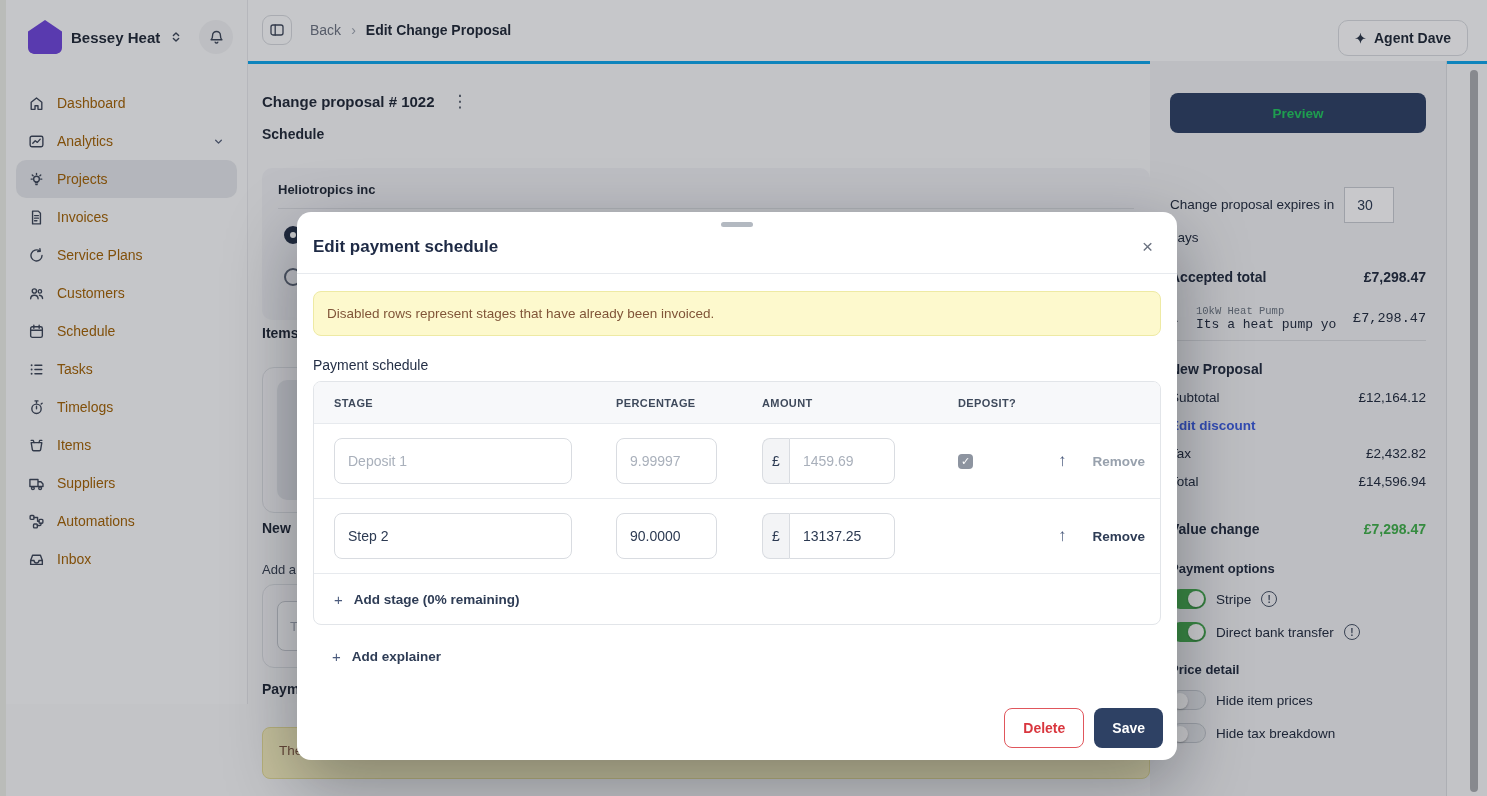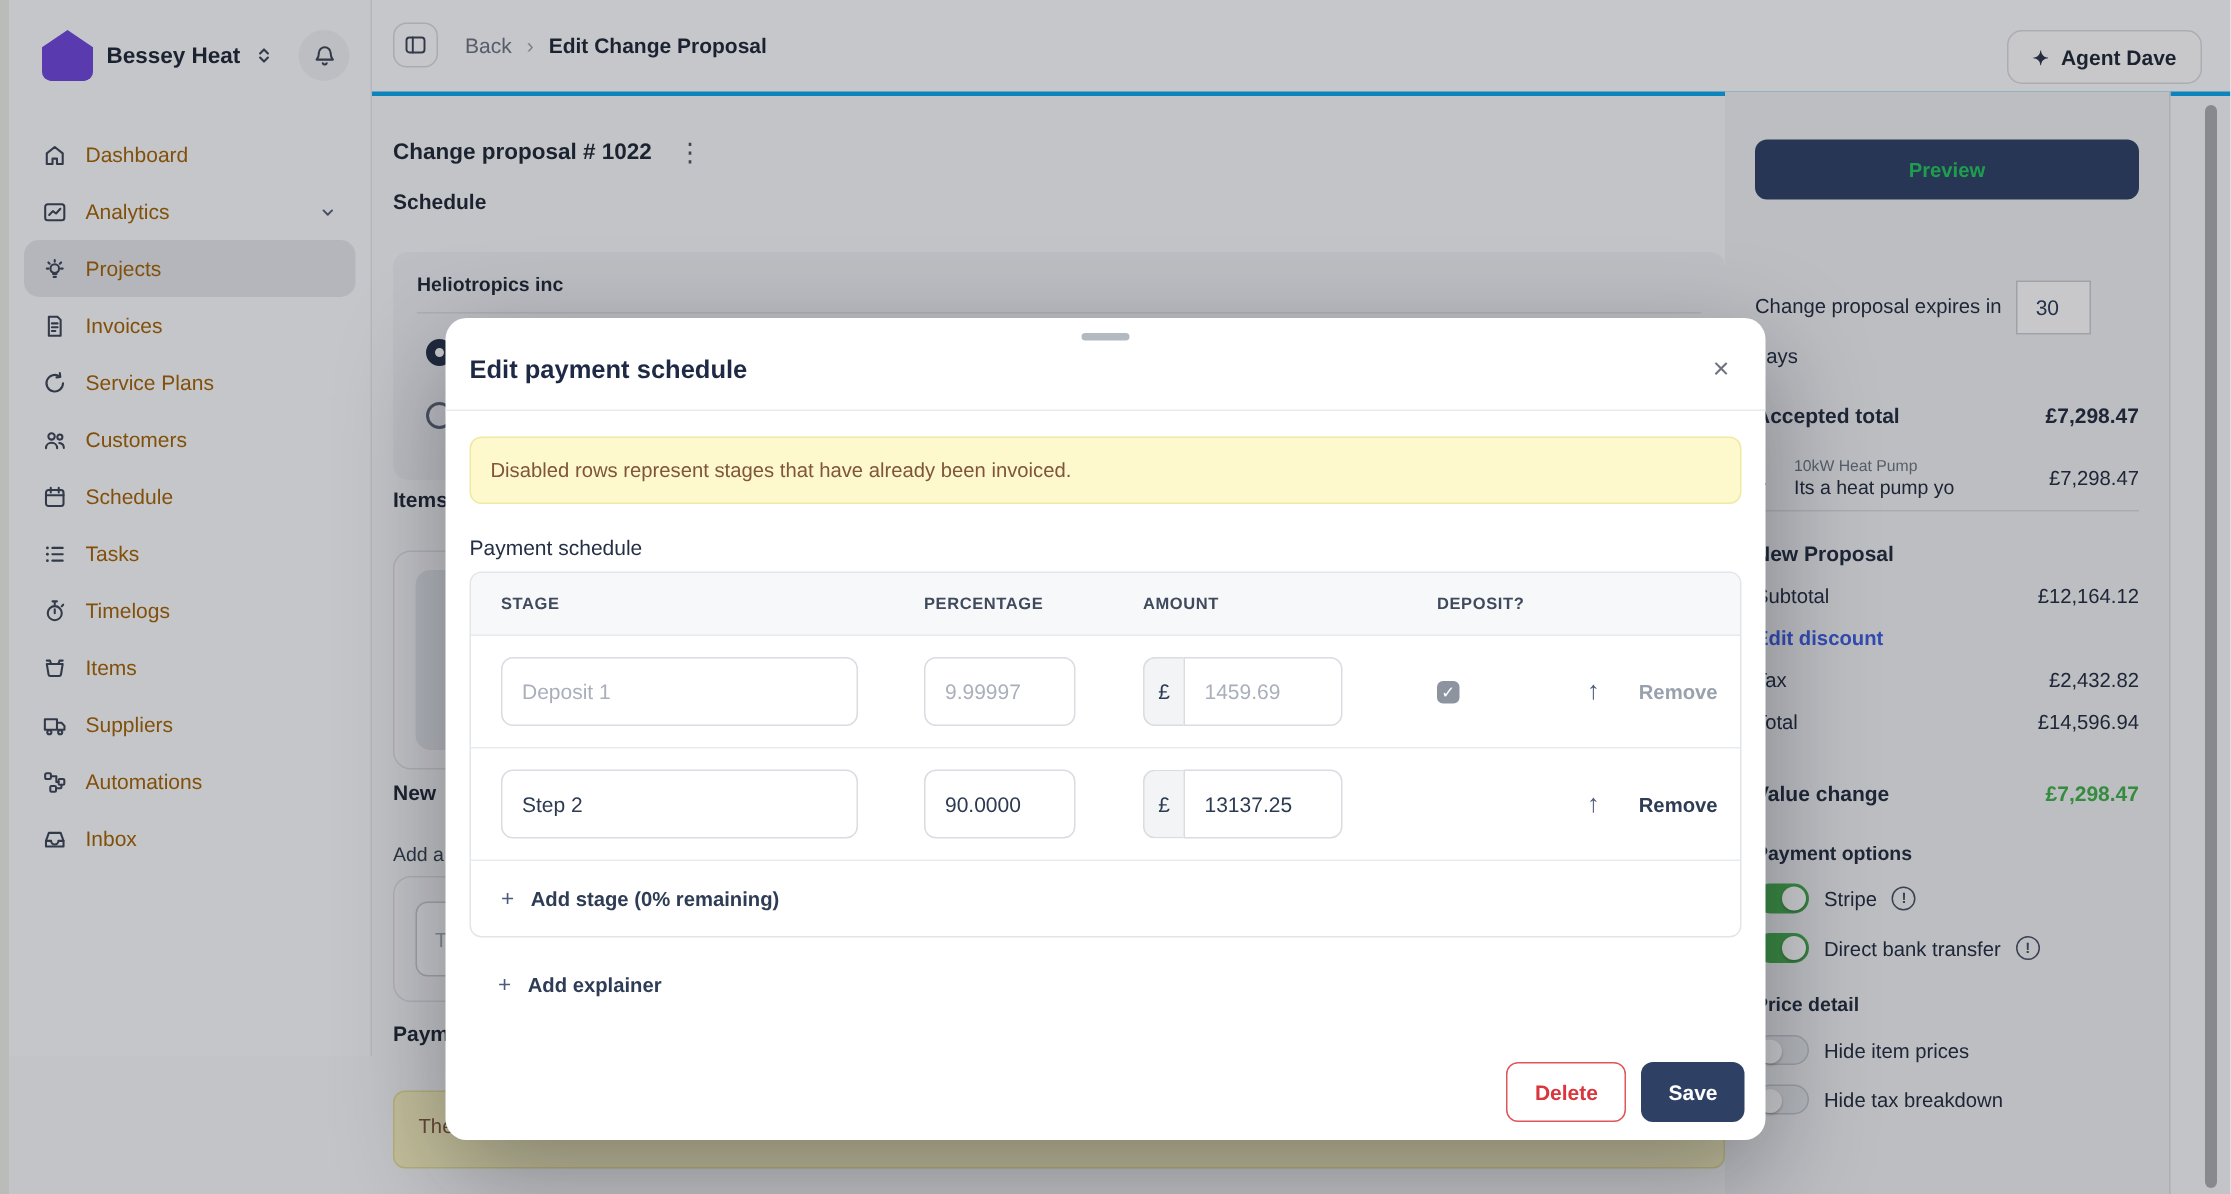--- a/index.html
+++ b/index.html
@@ -55,21 +55,21 @@
   .add-input::placeholder { color:#a3aab6; }
   .bottom-banner { left:262px; top:727px; width:888px; height:52px; background:#f6f0bf; border:1px solid #e4dd97; border-radius:8px; padding:15px 16px; font-size:13.5px; color:#7d553f; }
 
   
   .panel { left:1150px; top:61px; width:297px; height:735px; background:#edeff1; border-right:1px solid #d9dcdf; padding:0 20px; font-size:13.5px; color:#222c3f; }
   .preview-btn { margin-top:32px; width:100%; height:40px; background:#2e4164; color:#22c55e; border:none; border-radius:8px; font-size:13.5px; font-weight:600; font-family:"Liberation Sans",sans-serif; }
   .expires { margin-top:54px; line-height:30px; }
   .expires-input { display:inline-block; width:50px; height:36px; border:1px solid #c6cad0; border-radius:0; background:#fbfcfd; padding:0 12px; font-size:14px; color:#2c3a52; vertical-align:middle; margin:0 8px 0 6px; font-family:"Liberation Sans",sans-serif; }
   .row-flex { display:flex; justify-content:space-between; align-items:center; }
   .accepted { margin-top:16px; font-weight:700; font-size:14px; }
-  .item-row { margin-top:20px; display:grid; grid-template-columns:26px 1fr auto; align-items:center; padding-bottom:8px; border-bottom:1px solid #d5d8dc; }
+  .item-row { margin-top:20px; display:grid; grid-template-columns:26px 1fr auto; align-items:center; padding-bottom:8px; border-bottom:1px solid #d5d8dc;font-family:Liberation Mono, monospace; }
   .item-qty { font-weight:600; }
   .item-name { font-size:10.5px; color:#6b7480; }
   .item-desc { font-size:13px; color:#222c3f; }
   .item-price { font-size:13.5px; }
   .np-head { margin-top:20px; font-weight:700; font-size:14px; }
   .p-row { margin-top:13px; font-size:13.5px; }
   .disc-link { margin-top:13px; color:#3b5bdb; font-weight:600; cursor:pointer; }
   .value-change { margin-top:32px; font-weight:700; font-size:14px; }
   .green { color:#3fae4a; }
   .sub-head { margin-top:24px; font-size:13px; font-weight:700; }

